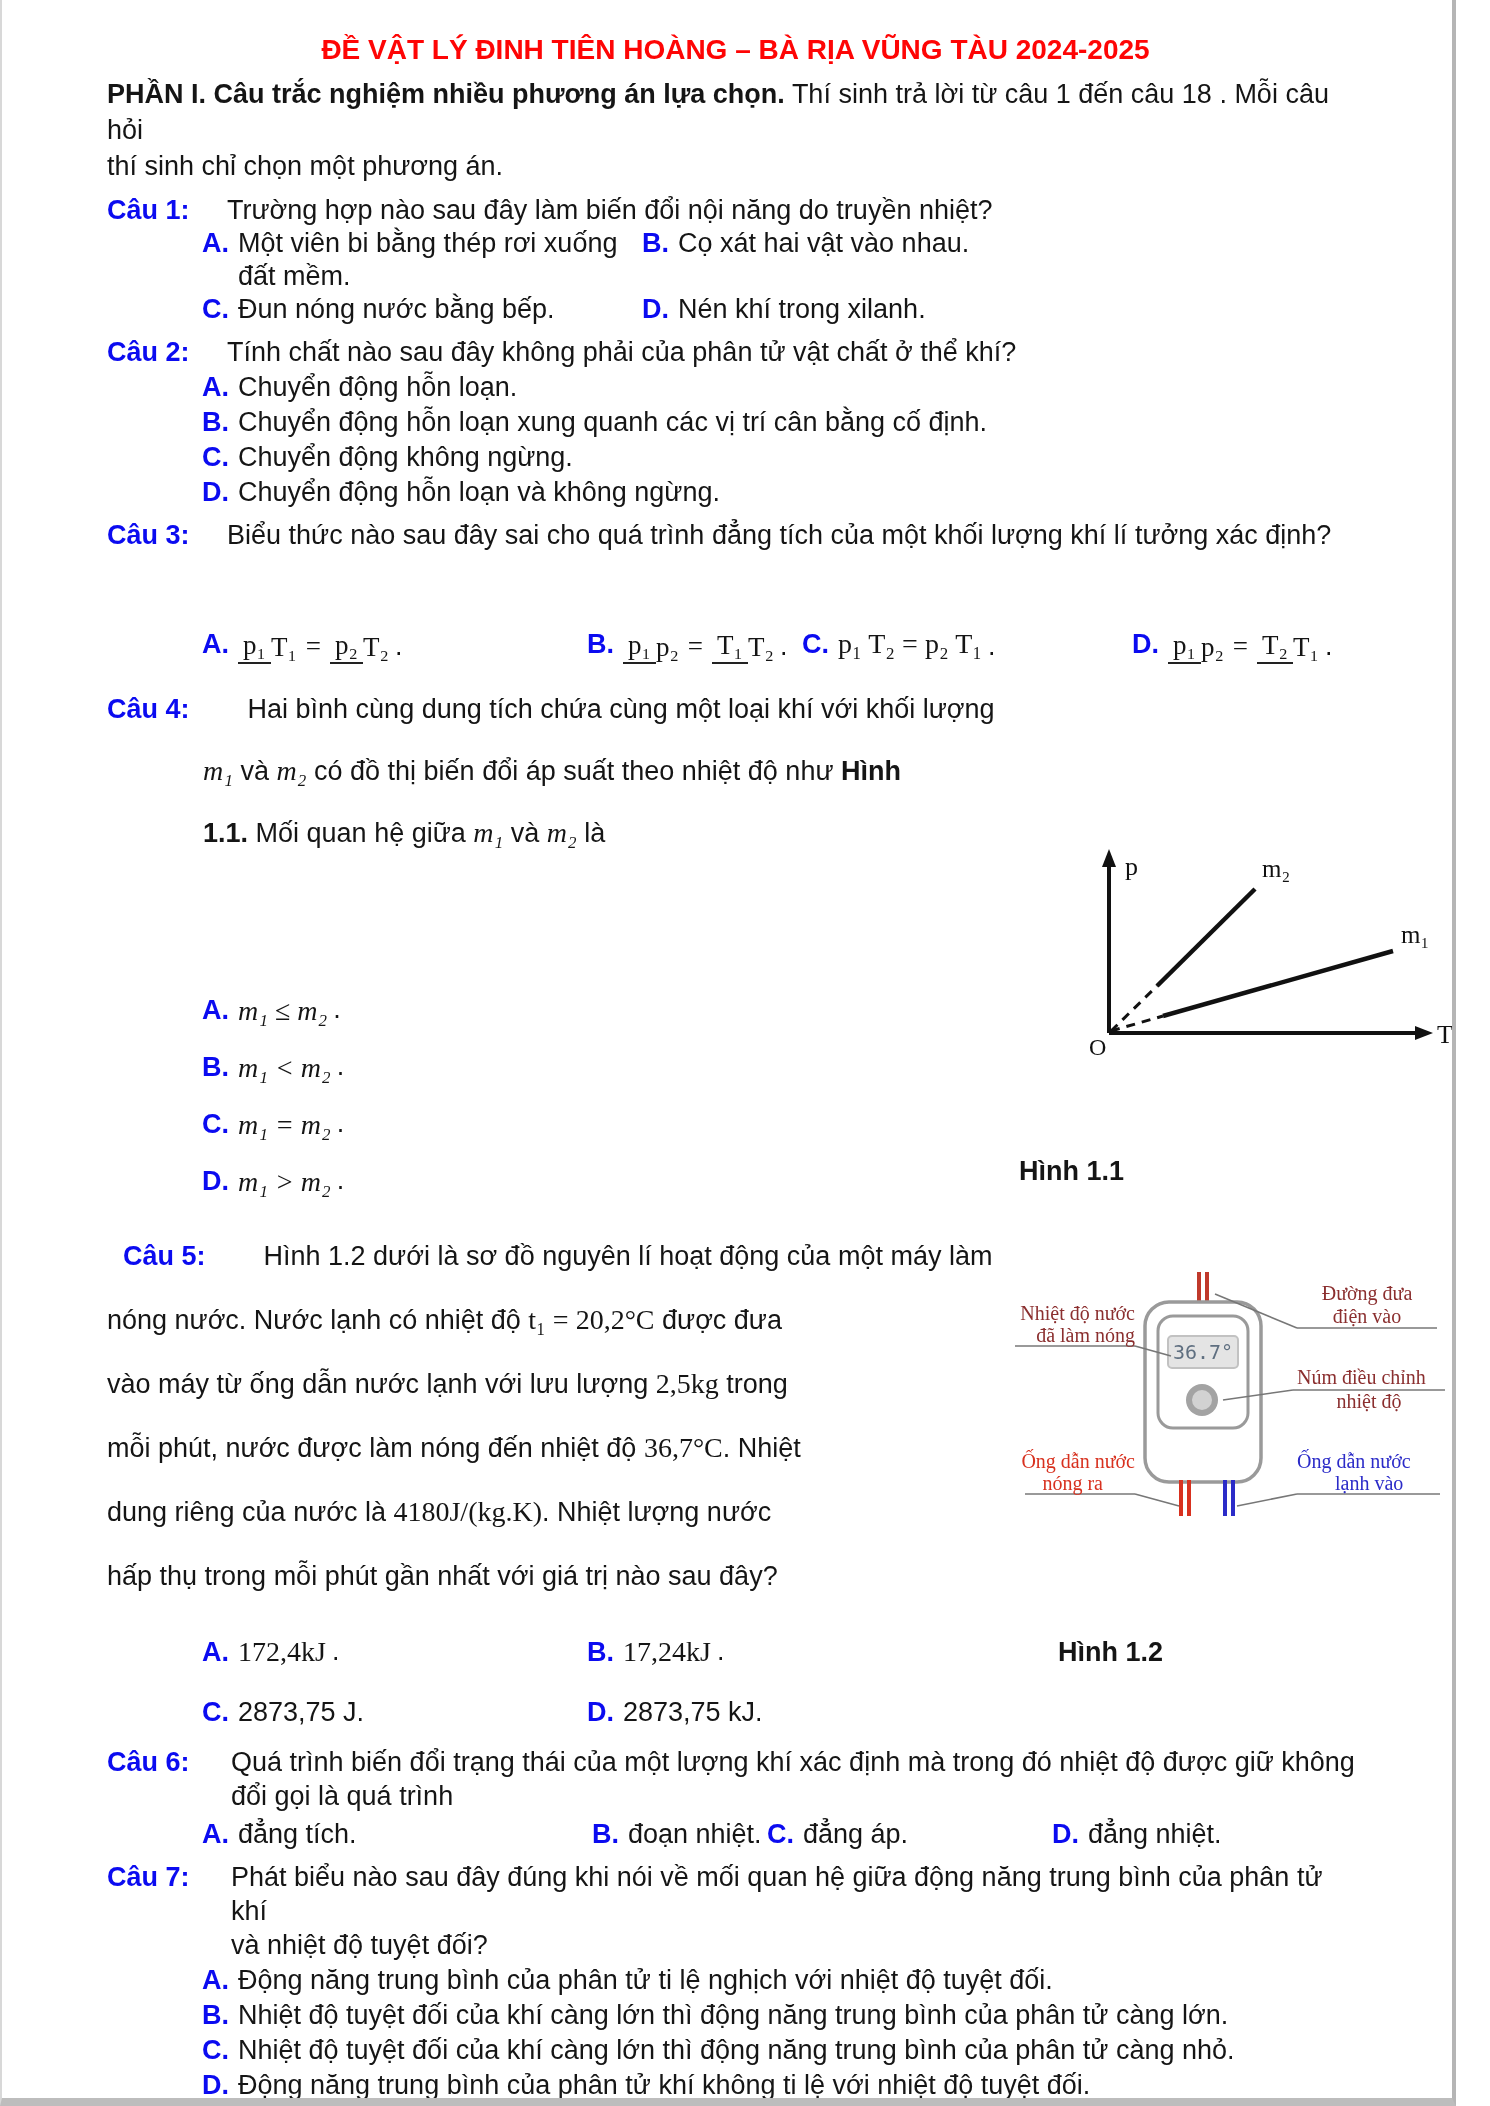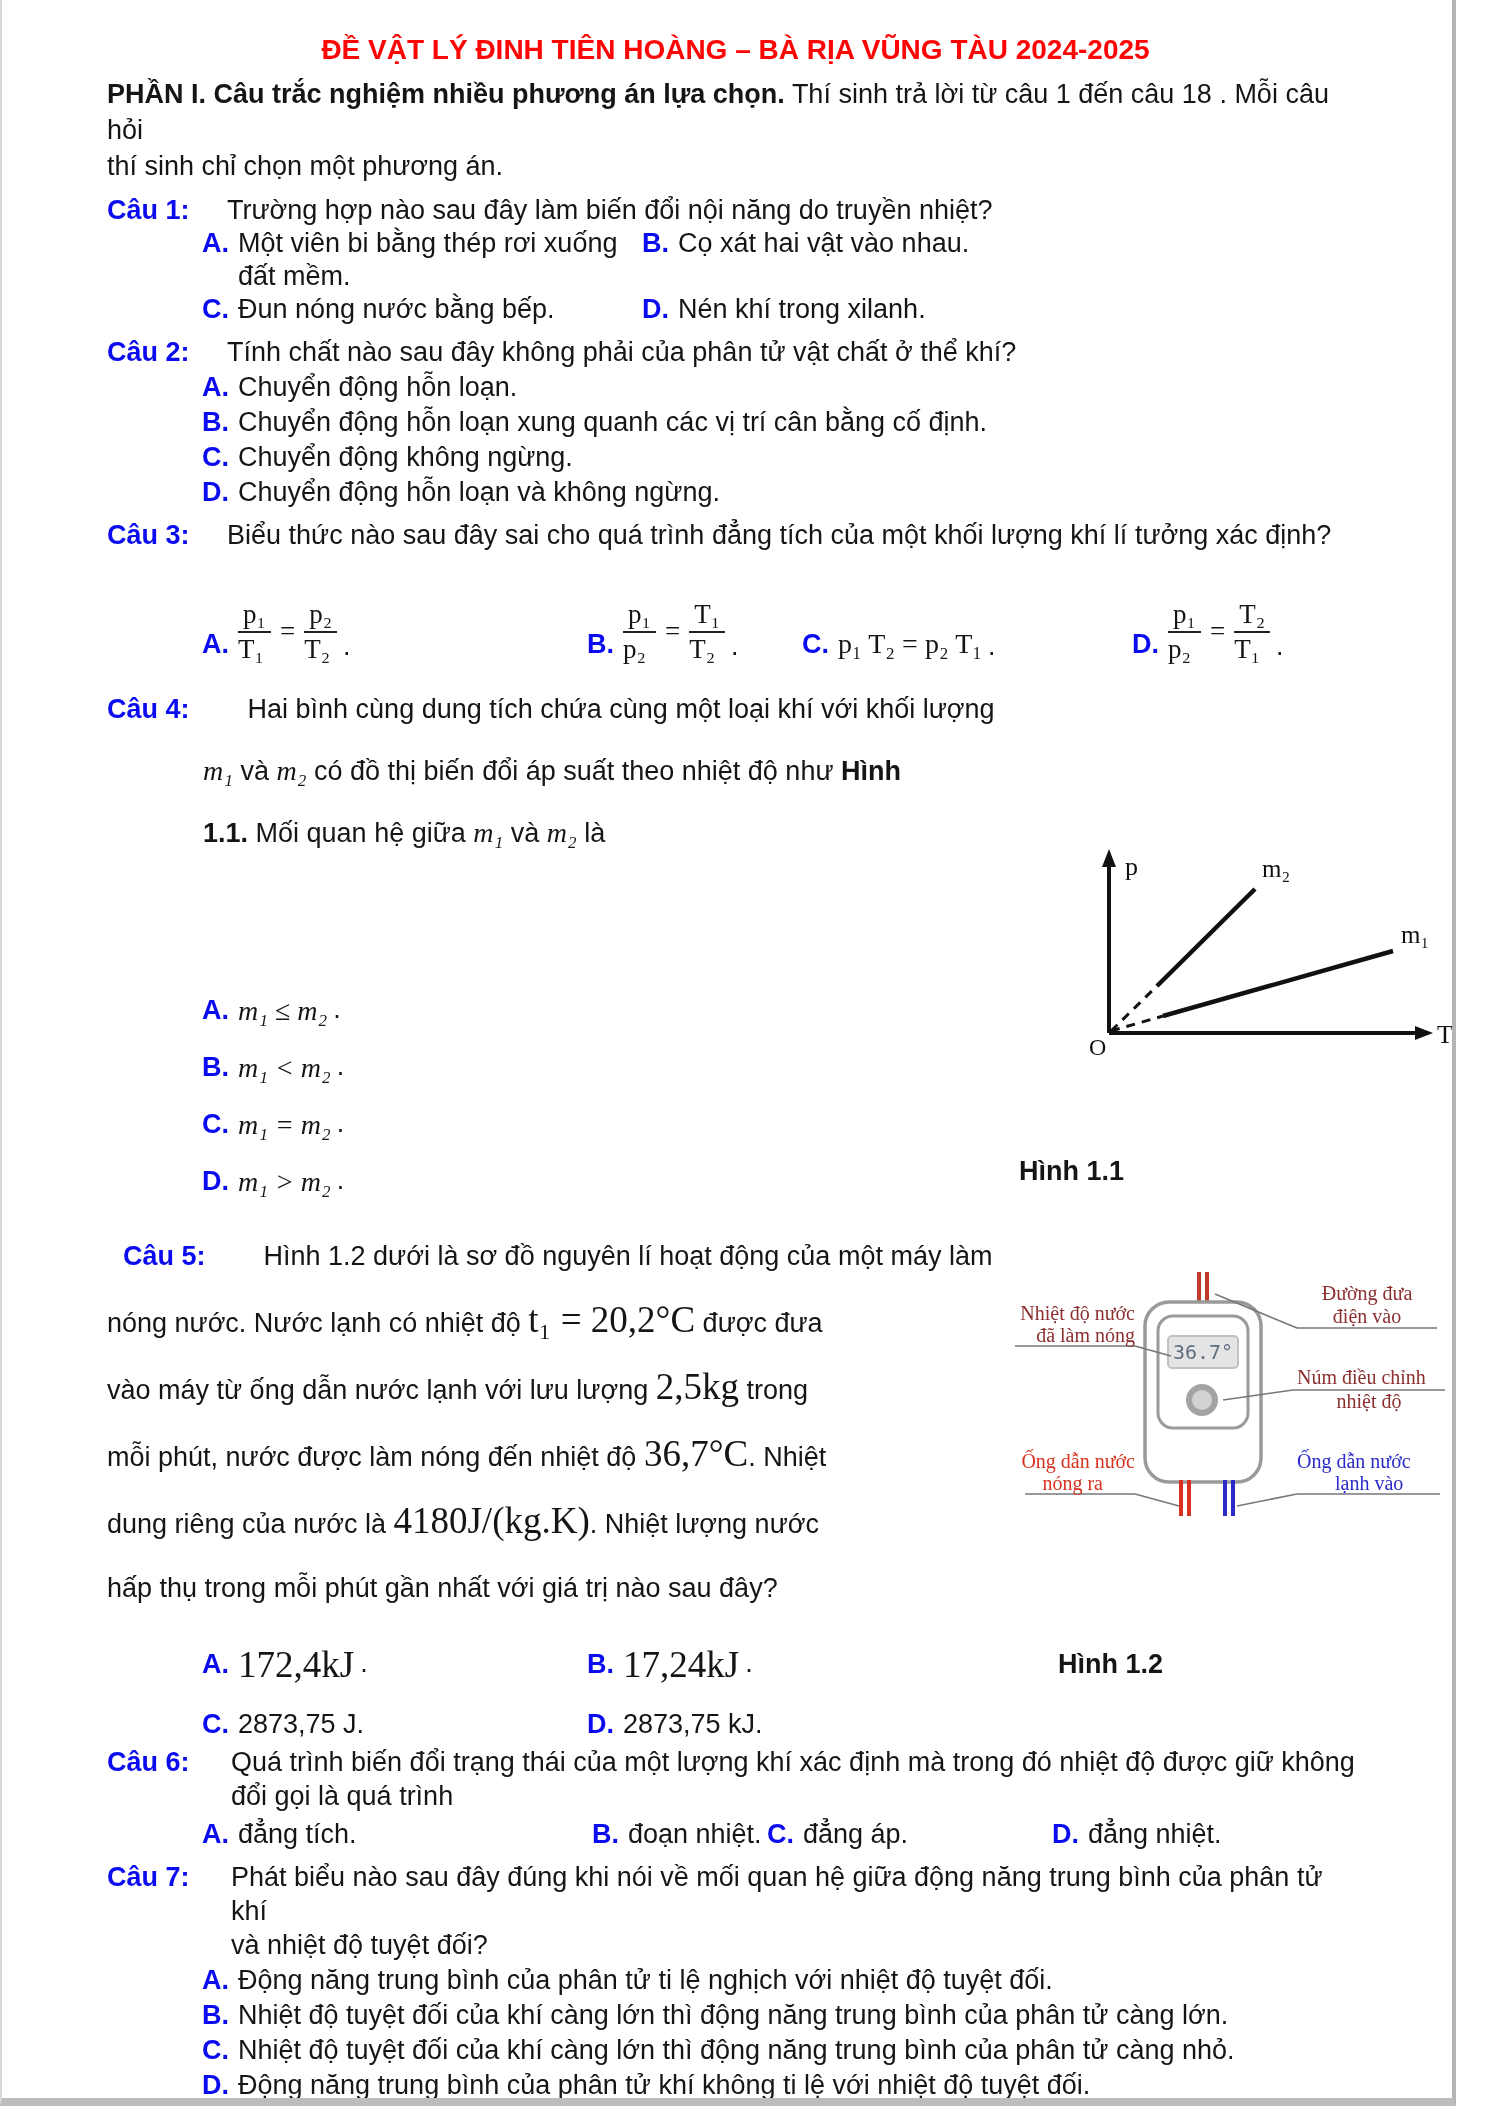--- a/index.html
+++ b/index.html
@@ -24,30 +24,30 @@
   .optrow2 .col1 { width:440px; display:flex; }
   .optrow2 .col2 { flex:1; display:flex; }
   .optstack { margin-left:95px; line-height:34px; }
   .optstack .opt { display:flex; margin-top:1px; }
   
   .q3row { display:flex; align-items:flex-end; margin-top:10px; padding-left:95px; height:102px; }
   .q3row .fbox { display:flex; align-items:flex-end; }
   .q3row .w1 { width:385px; } .q3row .w2 { width:215px; } .q3row .w3 { width:330px; }
   .fopt { display:flex; align-items:flex-end; }
   .fopt .ol { margin-bottom:4px; }
-  .frac { display:inline-flex; flex-direction:column; text-align:left;
+  .frac { display:inline-flex; flex-direction:row; text-align:right;
           font-family:"Liberation Serif", serif; font-size:27px; line-height:1.08; }
   .frac .num { border-bottom:2px solid #222; padding:0 5px 2px; }
   .frac .den { padding-top:2px; }
   .eq { font-family:"Liberation Serif", serif; font-size:27px; margin:0 9px; align-self:center; }
   .fdot { margin-left:6px; margin-bottom:2px; }
   .cserif { font-family:"Liberation Serif", serif; font-size:28px; margin-bottom:4px; }
   
   .mim { font-family:"Liberation Serif", serif; font-style:italic; font-size:28px; }
-  .mser { font-family:"Liberation Serif", serif; font-size:37px; }
+  .mser { font-family:"Liberation Serif", serif; font-size:28px; }
   
   .q4block { position:relative; margin-top:14px; height:540px; }
   .q4text { width:960px; line-height:62px; }
   .q4text .lbl { color:#0b0bf0; font-weight:bold; margin-right:58px; }
   .q4text .ind { display:inline-block; width:96px; }
   .q4opts { margin-top:118px; margin-left:95px; }
   .q4opts .mopt { height:57px; display:flex; align-items:center; }
   .q4caption { position:absolute; left:912px; top:478px; font-weight:bold; }
   .graph { position:absolute; left:980px; top:165px; }
   

